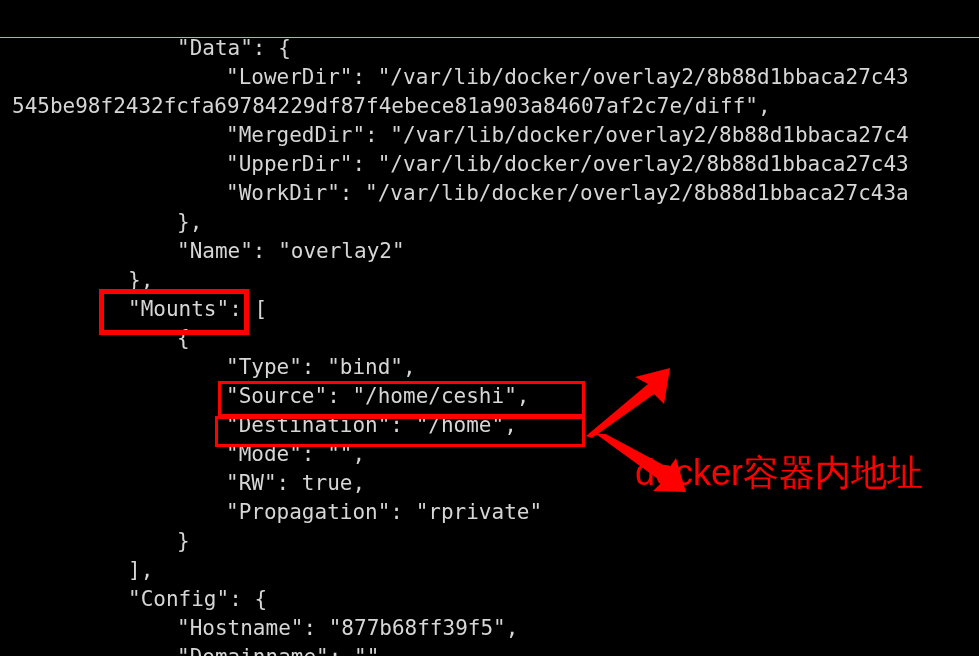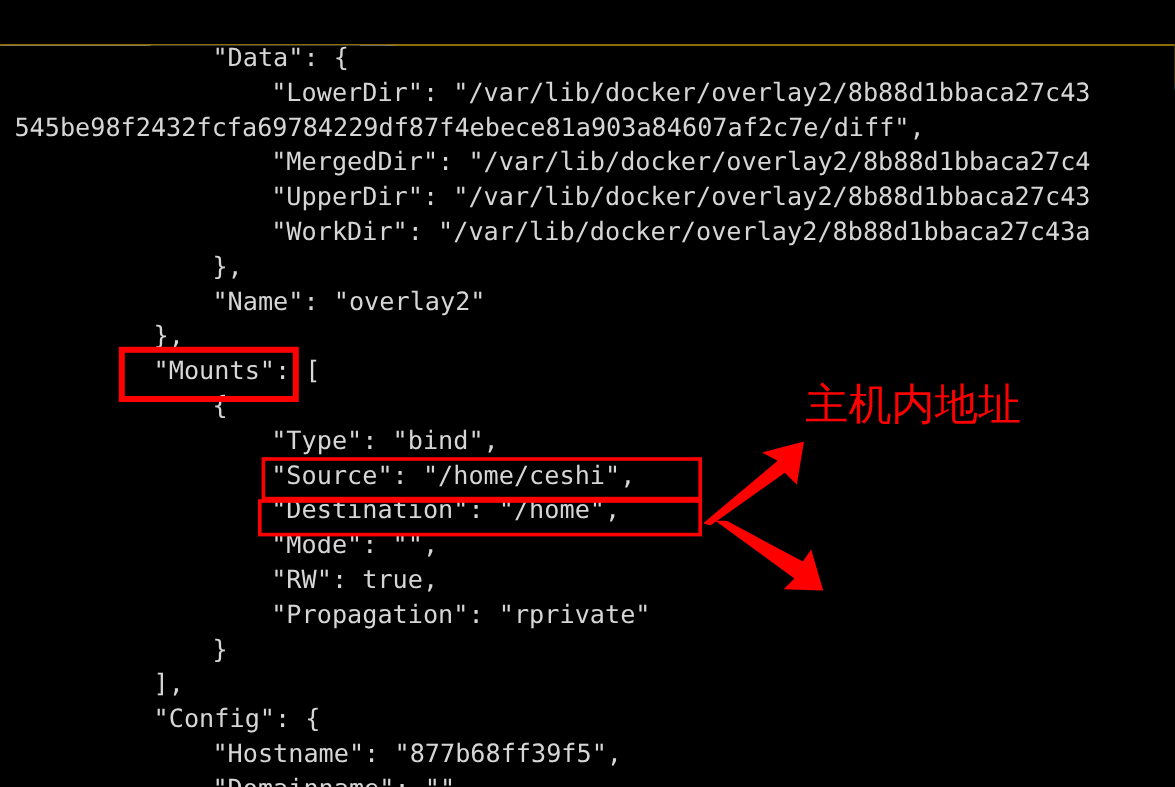--- a/index.html
+++ b/index.html
@@ -215,16 +215,16 @@
     <div class="redbox-thin" style="left:215px; top:378px; width:370px; height:31px;"></div>
 
     <svg class="arrow-svg" style="left:586px; top:330px;" width="90" height="70" viewBox="0 0 90 70">
       <polygon points="0,68 62,16 49,9 84,0 78,36 68,26 6,70" fill="#ff0000"></polygon>
     </svg>
 
     <svg class="arrow-svg" style="left:596px; top:396px;" width="90" height="62" viewBox="0 0 90 62">
       <polygon points="0,0 66,48 57,57 90,58 80,24 73,34 6,-2" fill="#ff0000"></polygon>
     </svg>
 
-    <div class="anno-text anno-cn" style="left:671px; top:281px;">主机内地址</div>
+    <div class="anno-text anno-cn" style="left:635px; top:417px;">docker容器内地址</div>
   </div>
 
 </div>
 
 </body></html>

